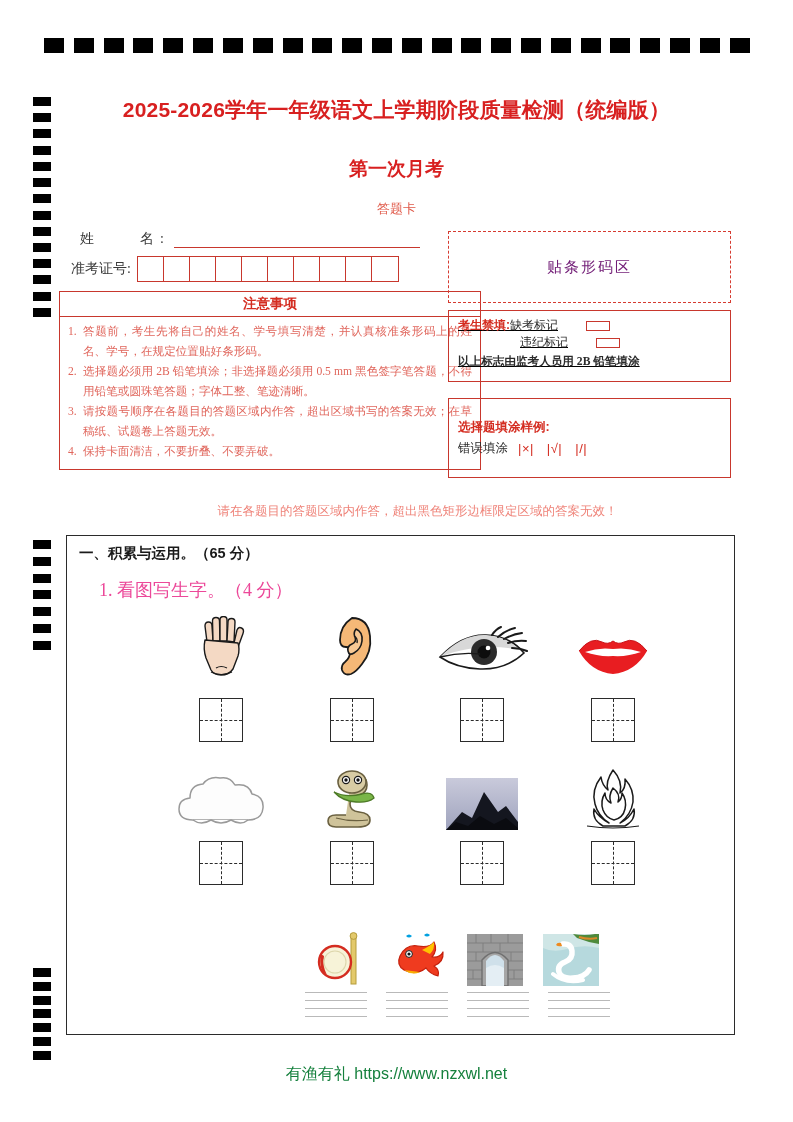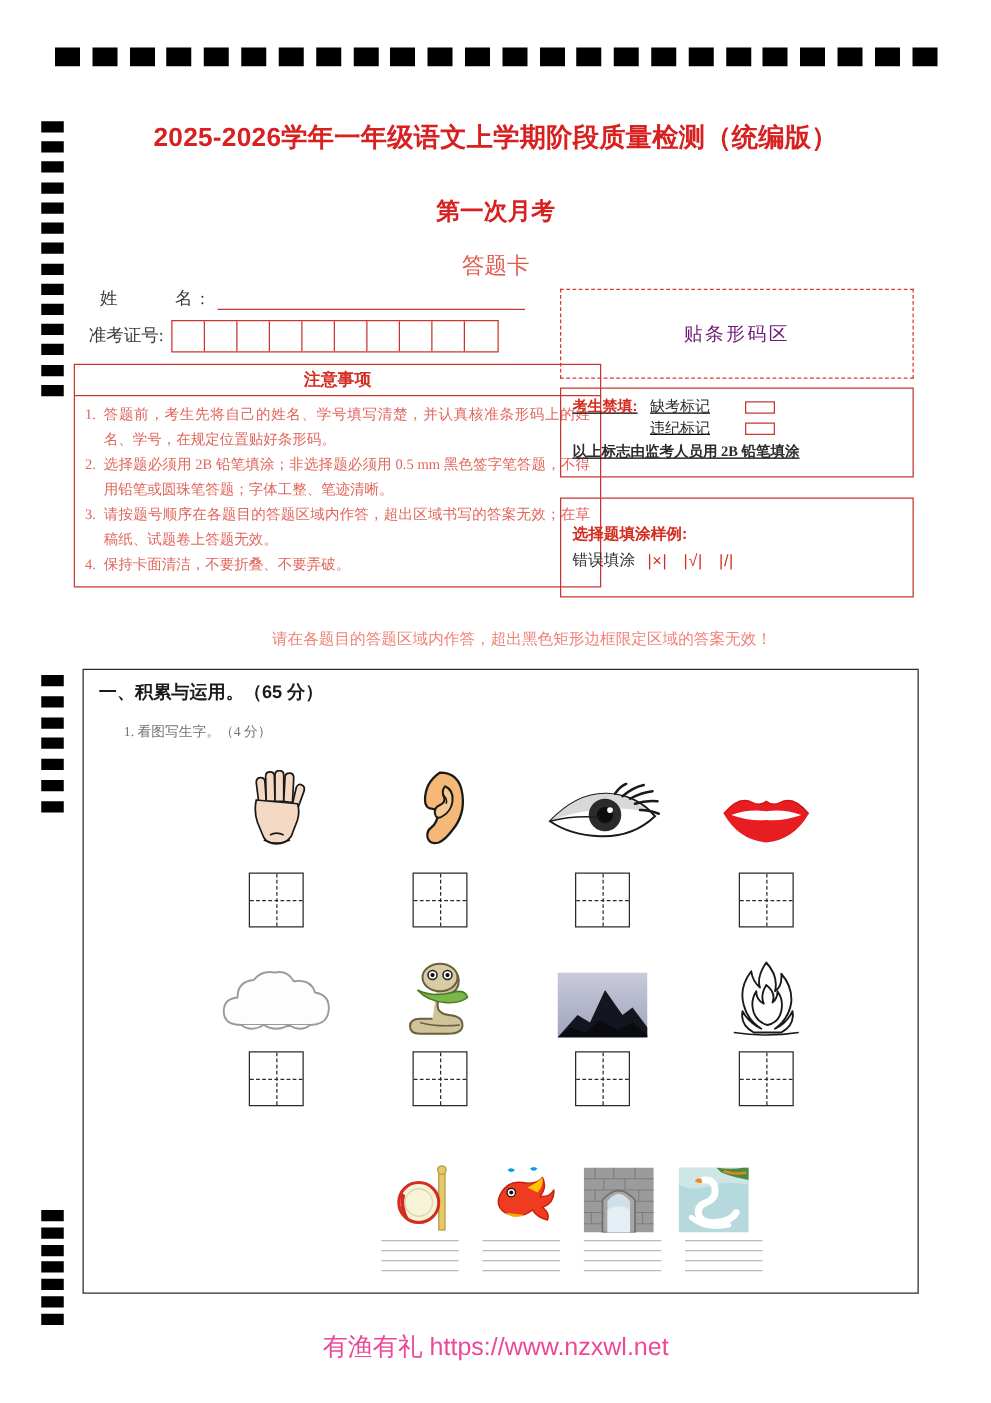--- a/index.html
+++ b/index.html
@@ -104,21 +104,21 @@
     font-weight: bold;
     font-size: 19px;
   }
   .title-card {
     position: absolute;
     left: 0;
     top: 200px;
     width: 793px;
     text-align: center;
     color: #e05a4a;
-    font-size: 18px;
+    font-size: 13px;
   }
 
   
   .name-row {
     position: absolute;
     left: 80px;
     top: 224px;
     width: 340px;
     height: 24px;
     display: flex;
@@ -239,21 +239,20 @@
     color: #2b2b2b;
   }
   .forbidden-title {
     color: #d42c20;
     font-family: "Liberation Sans", "DejaVu Sans", sans-serif;
     font-weight: bold;
     font-size: 12px;
     white-space: nowrap;
   }
   .forbidden-label {
-    margin-left: 10px;
     white-space: nowrap;
   }
   .mark-box {
     width: 24px;
     height: 10px;
     border: 1.3px solid #c8372d;
     margin-left: 28px;
     box-sizing: border-box;
   }
   .forbidden-note {
@@ -335,22 +334,22 @@
     left: 12px;
     top: 8px;
     font-family: "Liberation Sans", "DejaVu Sans", sans-serif;
     font-weight: bold;
     font-size: 14.5px;
     color: #1a1a1a;
   }
   .q-title {
     position: absolute;
     left: 32px;
-    font-size: 11px;
-    color: #737373;
+    font-size: 18px;
+    color: #ec4899;
   }
   .q1-title { top: 42px; }
   .q2-title { top: 363px; }
 
   
   .pic-row {
     position: absolute;
     left: 100px;
     width: 500px;
     height: 72px;
@@ -445,23 +444,23 @@
   .sxsg .ln:nth-child(3) { top: 16px; }
   .sxsg .ln:nth-child(4) { top: 24px; }
 
   
   .footer {
     position: absolute;
     left: 0;
     top: 1064px;
     width: 793px;
     text-align: center;
-    color: #ec4899;
+    color: #15803d;
     font-family: "Liberation Sans", "DejaVu Sans", sans-serif;
-    font-size: 20px;
+    font-size: 16px;
   }
 
   svg { display: block; }
 </style>
 </head>
 <body>
 
 <div class="top-marks">
   <span class="mark"></span>
   <span class="mark"></span>

